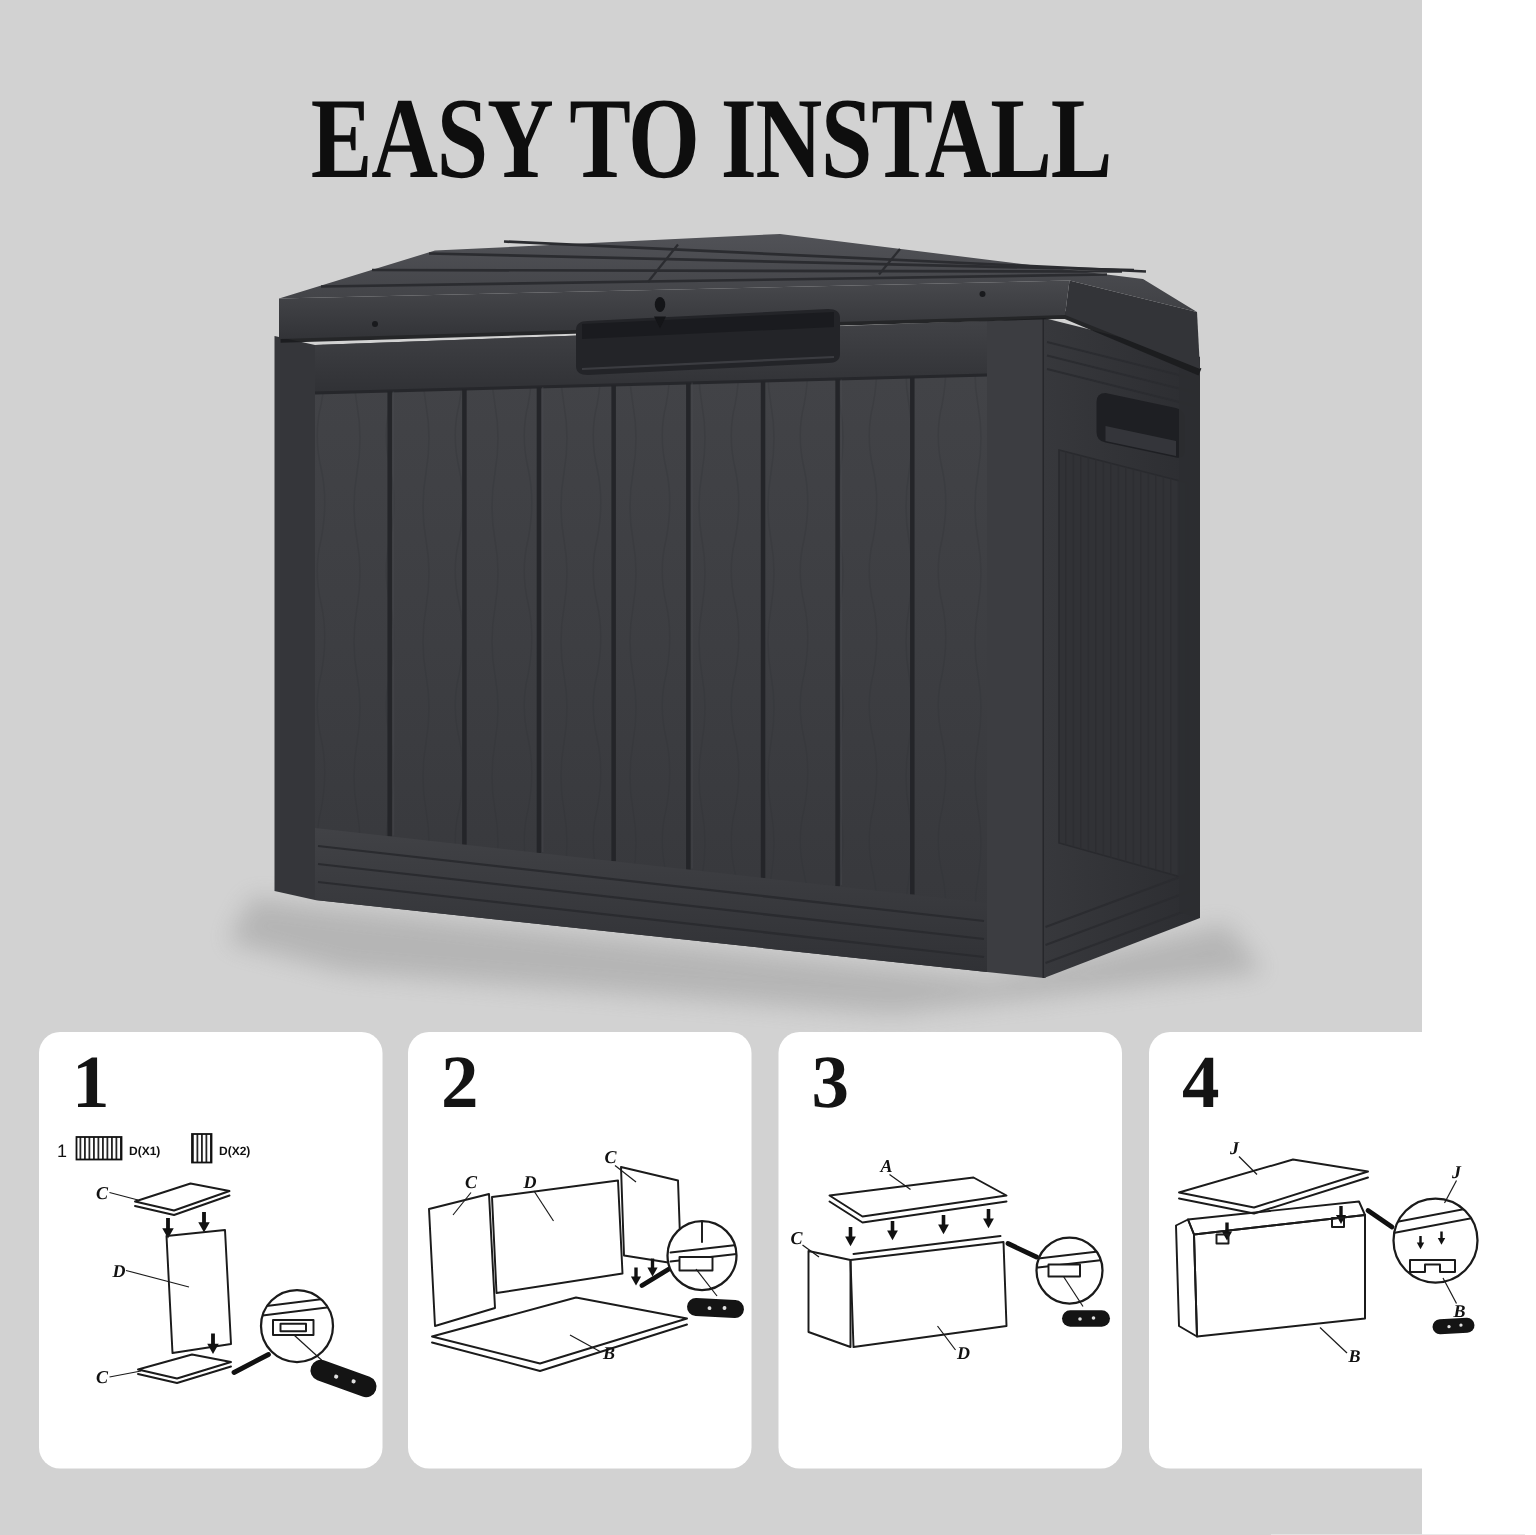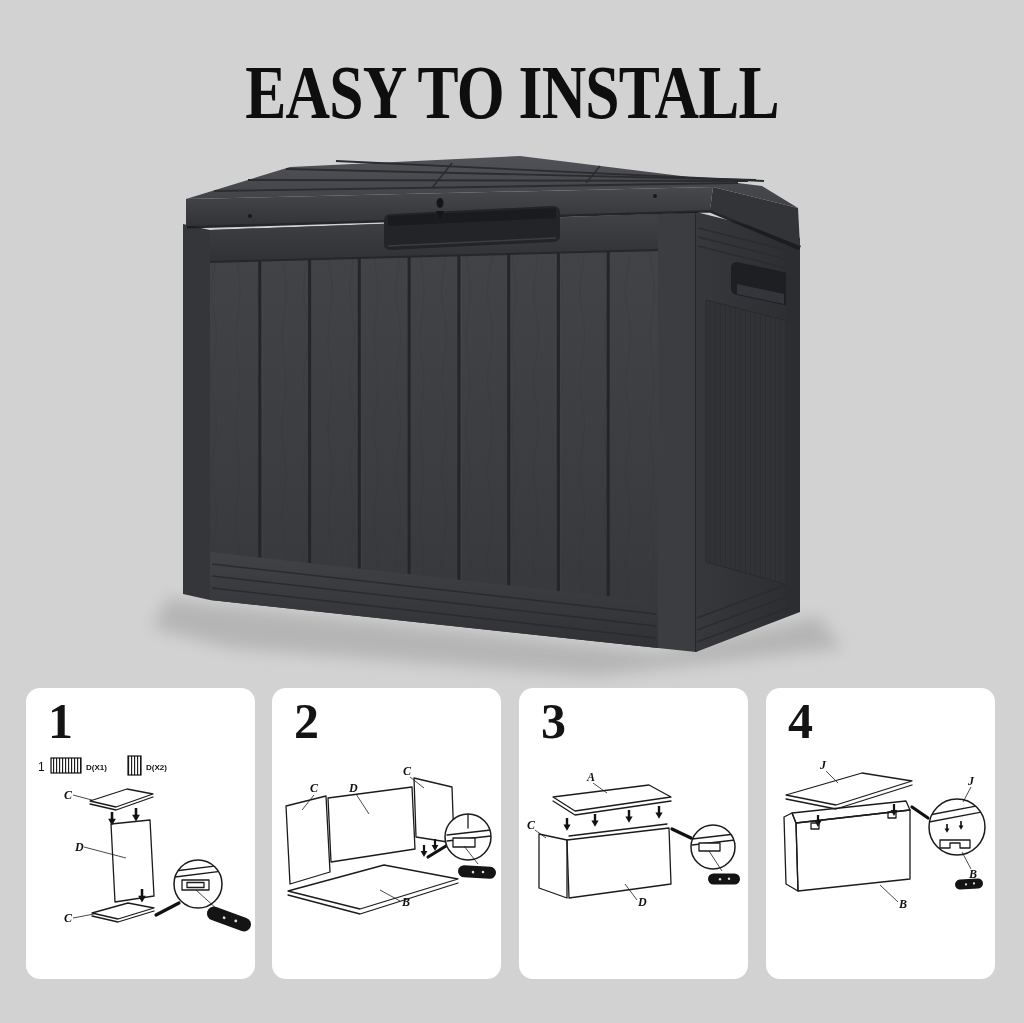--- a/index.html
+++ b/index.html
@@ -1,17 +1,17 @@
 <!DOCTYPE html>
 <html style="--background: #d2d2d2; --card: #ffffff; --ink: #1b1b1b; --box-base: #3e3f43; --box_base: #3e3f43; --box-dark: #2a2b2f; --box_dark: #2a2b2f; --box-light: #4b4c51; --box_light: #4b4c51; --tool: #141414;"><head>
 <meta charset="utf-8">
 <style>
   html,body{margin:0;padding:0;}
   body{width:1024px;height:1023px;overflow:hidden;font-family:"Liberation Sans",sans-serif;}
-  .stage{position:relative;width:1024px;height:1023px;background:var(--background,#d2d2d2);}
+  .stage{position:relative;width:948px;height:1023px;background:var(--background,#d2d2d2);}
   .title{position:absolute;top:48px;left:0;width:100%;text-align:center;
          font-family:"Liberation Serif",serif;font-weight:700;font-size:77px;
          color:#0e0e0e;transform:scaleX(.8);letter-spacing:-1px;white-space:nowrap;}
   .product{position:absolute;left:0;top:0;width:1024px;height:1023px;}
   .card{position:absolute;top:688px;width:229px;height:291px;background:var(--card,#fff);
         border-radius:14px;}
   .card .num{position:absolute;top:8px;left:22px;font-family:"Liberation Serif",serif;
         font-weight:700;font-size:50px;color:#141414;line-height:1;}
   .diagram{position:absolute;left:0;top:0;width:229px;height:291px;}
   .ln{stroke:#1b1b1b;fill:none;stroke-width:1.3;stroke-linejoin:round;stroke-linecap:round;}

